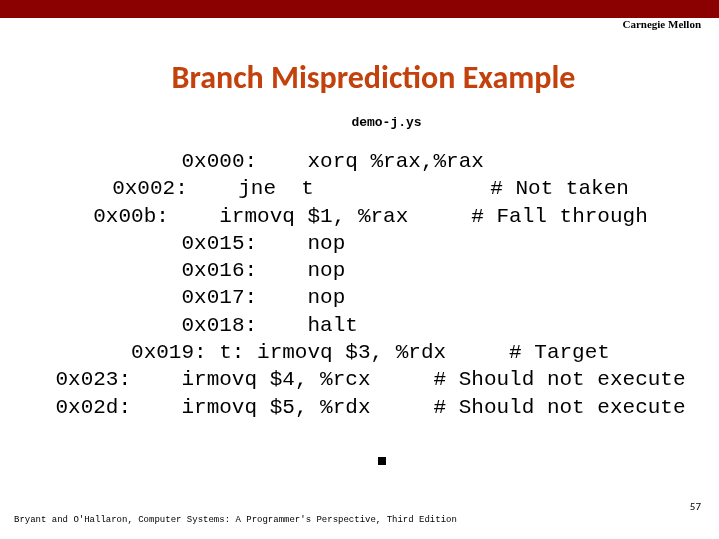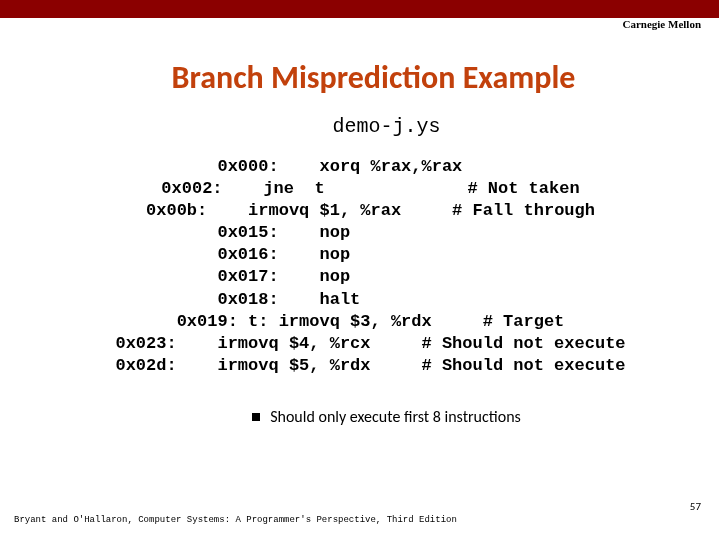--- a/index.html
+++ b/index.html
@@ -27,28 +27,28 @@
     }
     .title {
       margin: 40px 0 18px 28px;
       font-size: 32px;
       font-weight: bold;
       color: #c2410c;
     }
     .filename {
       margin-left: 54px;
       font-family: 'Courier New', monospace;
-      font-size: 20px;
-      font-weight: normal;
+      font-size: 13px;
+      font-weight: bold;
     }
     .code-block {
       margin: 18px 0 0 22px;
       font-family: 'Courier New', monospace;
-      font-size: 17px;
-      font-weight: bold;
+      font-size: 21px;
+      font-weight: normal;
       line-height: 1.3;
       white-space: pre;
     }
     .note {
       margin: 30px 0 0 54px;
       font-size: 16px;
     }
     .bullet {
       display: inline-block;
       width: 8px;
@@ -88,17 +88,17 @@
 0x00b:    irmovq $1, %rax     # Fall through
 0x015:    nop                 
 0x016:    nop                 
 0x017:    nop                 
 0x018:    halt                
 0x019: t: irmovq $3, %rdx     # Target
 0x023:    irmovq $4, %rcx     # Should not execute
 0x02d:    irmovq $5, %rdx     # Should not execute</pre>
 
 <div class="note">
-  <span class="bullet"></span><span>Should only execute first 8 instructions</span>
+  <span class="bullet"></span>
 </div>
 
 <div class="footer-left">Bryant and O'Hallaron, Computer Systems: A Programmer's Perspective, Third Edition</div>
 <div class="footer-right">57</div>
 
 </body></html>

